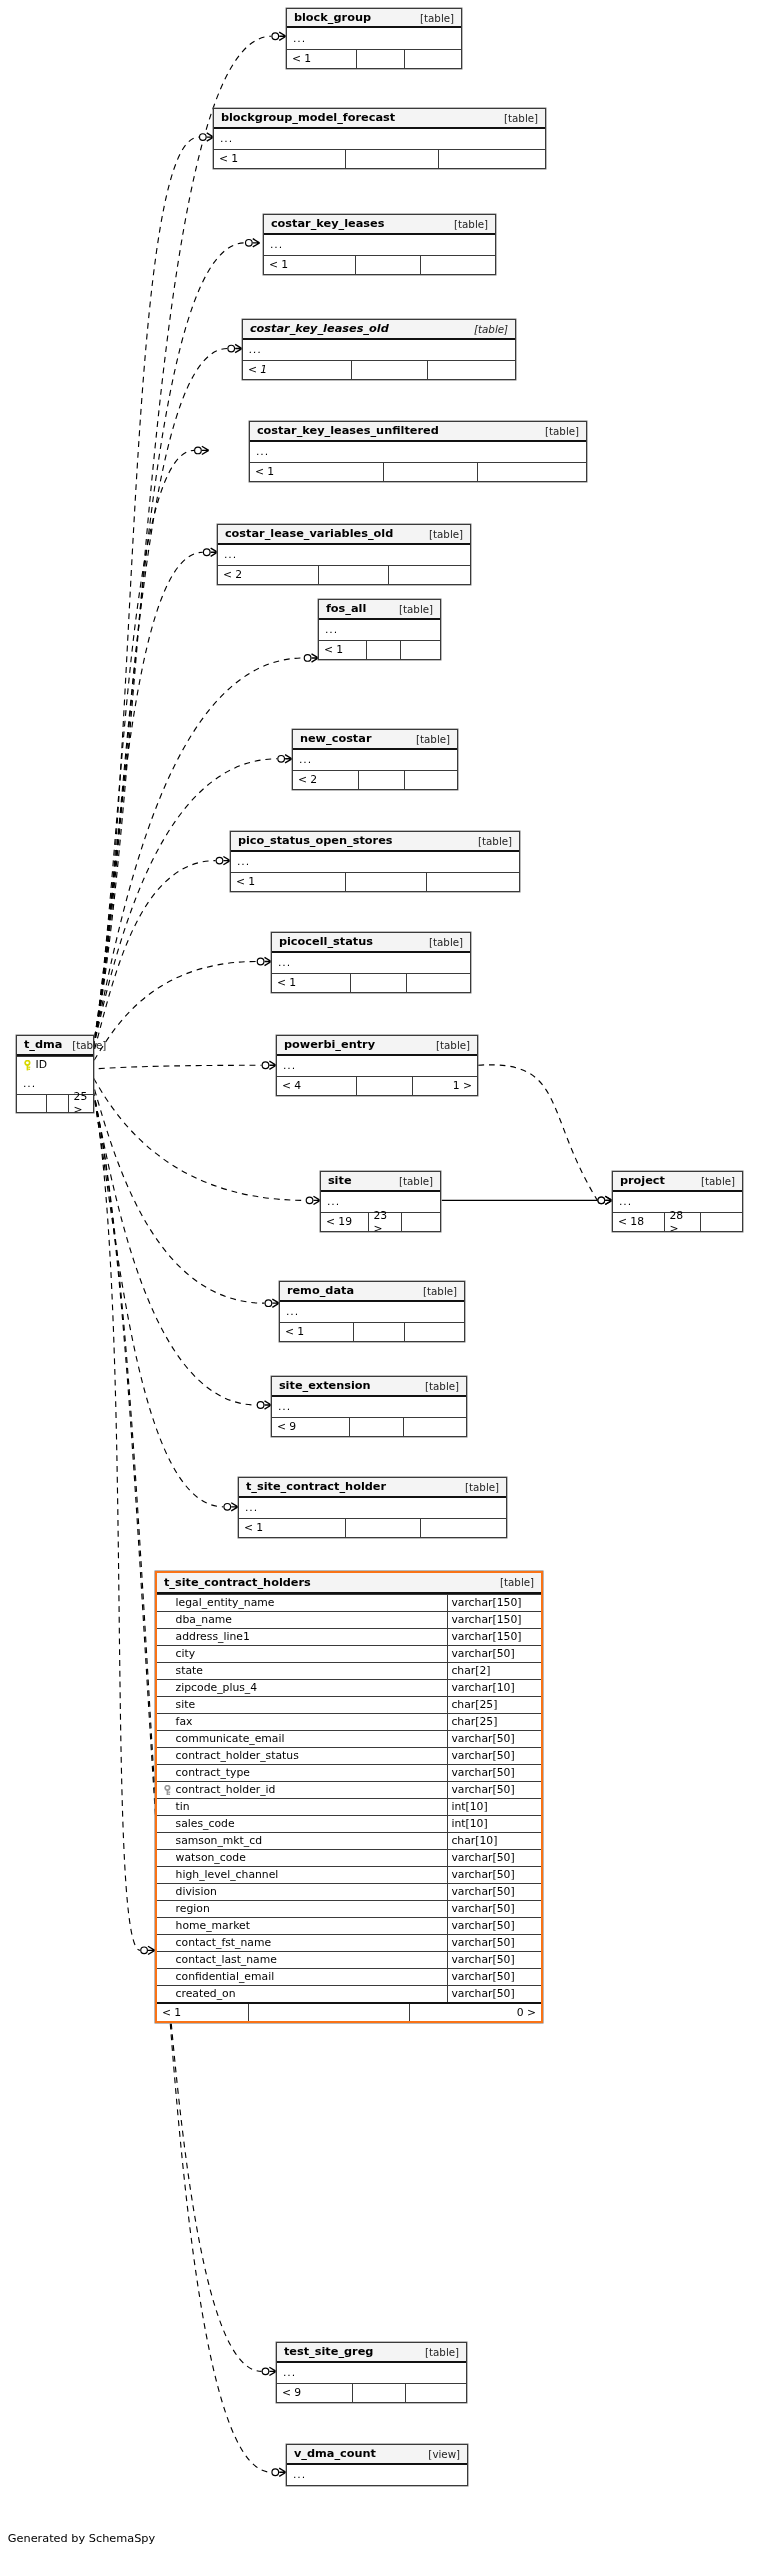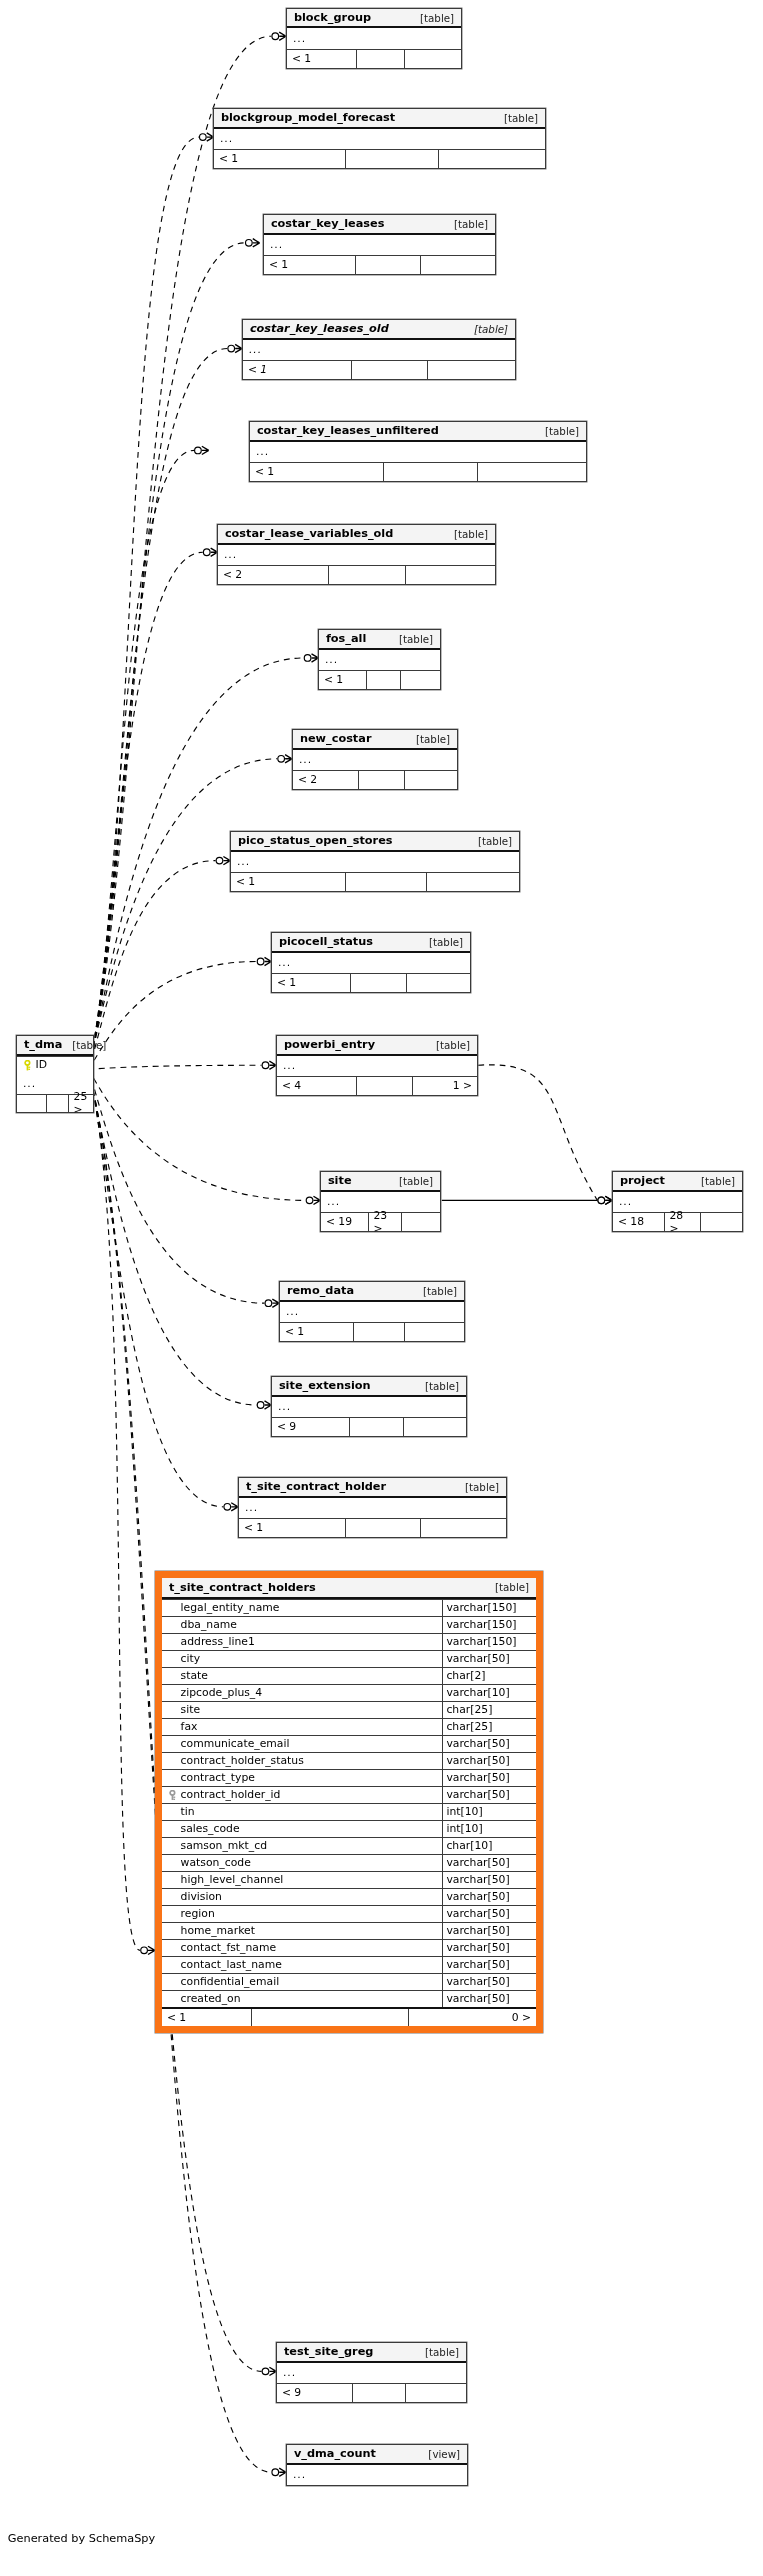--- a/index.html
+++ b/index.html
@@ -79,21 +79,21 @@
     align-items: center;
     padding: 0 4.9px;
     box-sizing: border-box;
     color: #000;
   }
   .tbl .footer .cell:last-child { border-right: none; }
   .tbl .footer .cell.l { justify-content: flex-start; }
   .tbl .footer .cell.r { justify-content: flex-end; }
 
   
-  .tbl.detailed { border: 7px solid #f97316; }
+  .tbl.detailed { border: 2px solid #f97316; }
   .tbl.detailed .hdr { height: 20.6px; border-bottom: 2px solid #111; }
   .coltable { width: 100%; border-collapse: collapse; }
   .coltable tr { height: 17px; padding-left: 22px; }
   .coltable td {
     border-top: 1px solid #3a3a3a;
     font-size: 10.8px;
     color: #000;
     padding: 0 3.9px;
     box-sizing: border-box;
     white-space: nowrap;
@@ -299,33 +299,33 @@
         <span class="tname">costar_key_leases_unfiltered</span>
         <span class="ttype">[table]</span>
       </div>
       <div class="ellipsis">...</div>
       <div class="footer">
         <div class="cell l" style="width:40%">&lt; 1</div>
         <div class="cell l" style="width:28.000000000000004%"></div>
         <div class="cell l" style="width:32%"></div>
       </div>
     </div>
-    <div class="tbl" style="left: 217px; top: 524px; width: 279px;">
+    <div class="tbl" style="left: 217px; top: 524px; width: 254px;">
       <div class="hdr">
         <span class="tname">costar_lease_variables_old</span>
         <span class="ttype">[table]</span>
       </div>
       <div class="ellipsis">...</div>
       <div class="footer">
         <div class="cell l" style="width:40%">&lt; 2</div>
         <div class="cell l" style="width:28.000000000000004%"></div>
         <div class="cell l" style="width:32%"></div>
       </div>
     </div>
-    <div class="tbl" style="left: 318px; top: 629px; width: 123px;">
+    <div class="tbl" style="left: 318px; top: 599px; width: 123px;">
       <div class="hdr">
         <span class="tname">fos_all</span>
         <span class="ttype">[table]</span>
       </div>
       <div class="ellipsis">...</div>
       <div class="footer">
         <div class="cell l" style="width:40%">&lt; 1</div>
         <div class="cell l" style="width:28.000000000000004%"></div>
         <div class="cell l" style="width:32%"></div>
       </div>

